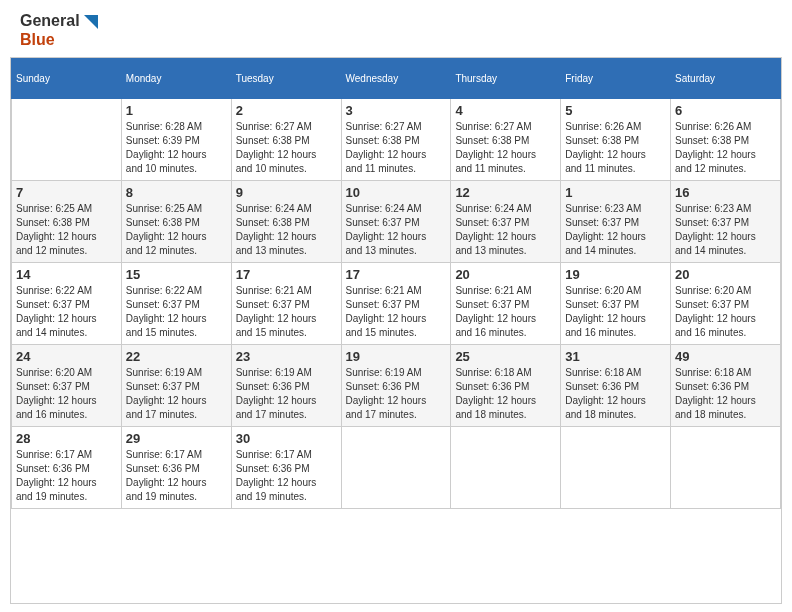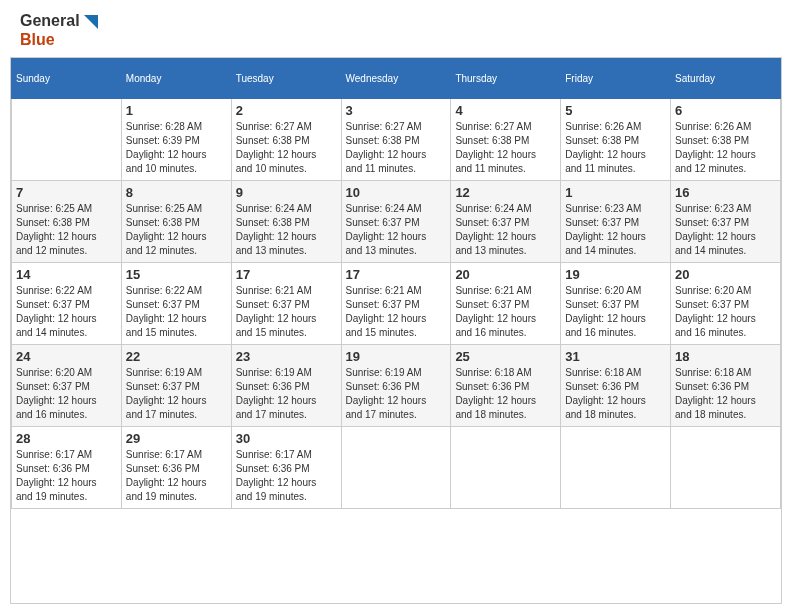--- a/index.html
+++ b/index.html
@@ -308,21 +308,21 @@
 and 18 minutes.</div>
             </td>
             <td>
               <span class="day-number">31</span>
               <div class="day-info" style="white-space: pre-line;">Sunrise: 6:18 AM
 Sunset: 6:36 PM
 Daylight: 12 hours
 and 18 minutes.</div>
             </td>
             <td>
-              <span class="day-number">18</span>
+              <span class="day-number">49</span>
               <div class="day-info" style="white-space: pre-line;">Sunrise: 6:18 AM
 Sunset: 6:36 PM
 Daylight: 12 hours
 and 18 minutes.</div>
             </td>
           </tr>
           <tr>
             <td>
               <span class="day-number">28</span>
               <div class="day-info" style="white-space: pre-line;">Sunrise: 6:17 AM

